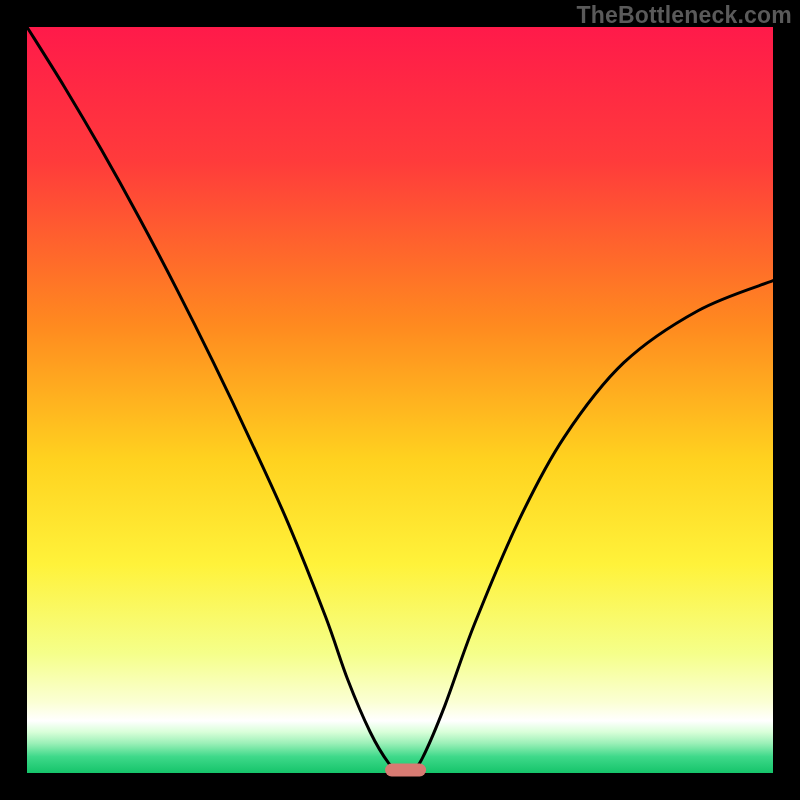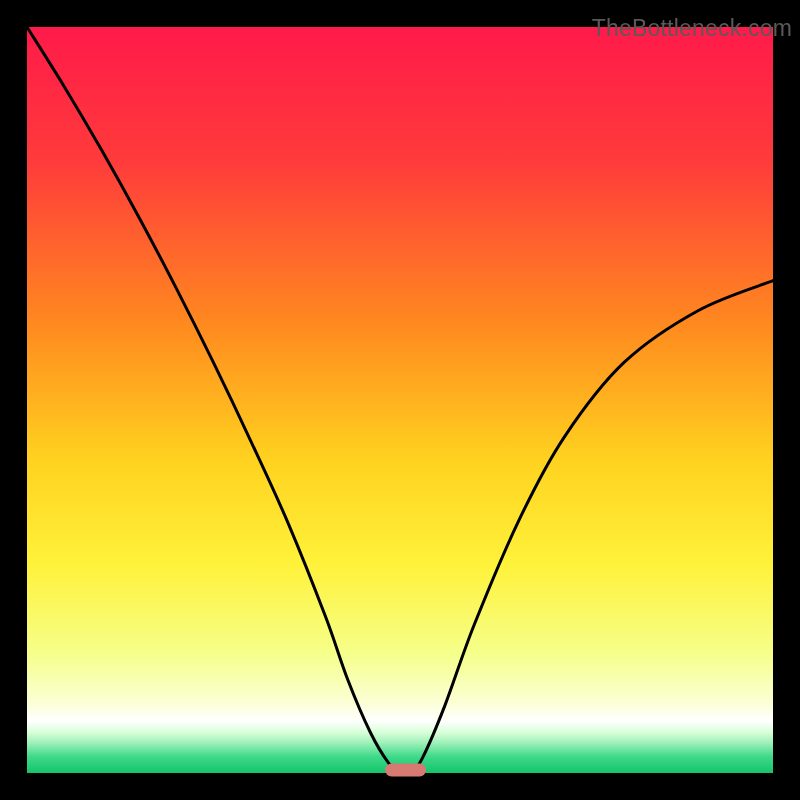--- a/index.html
+++ b/index.html
@@ -15,25 +15,24 @@
     position: relative;
     width: 800px;
     height: 800px;
     background: #000;
   }
   .watermark {
     position: absolute;
     top: 2px;
     right: 8px;
     font-size: 23px;
-    font-weight: 400;
+    font-weight: 700;
     color: #5a5a5a;
     letter-spacing: 0.2px;
     z-index: 10;
-    margin-top: 13px;
   }
   svg {
     position: absolute;
     top: 0;
     left: 0;
   }
 </style>
 </head>
 <body>
 

